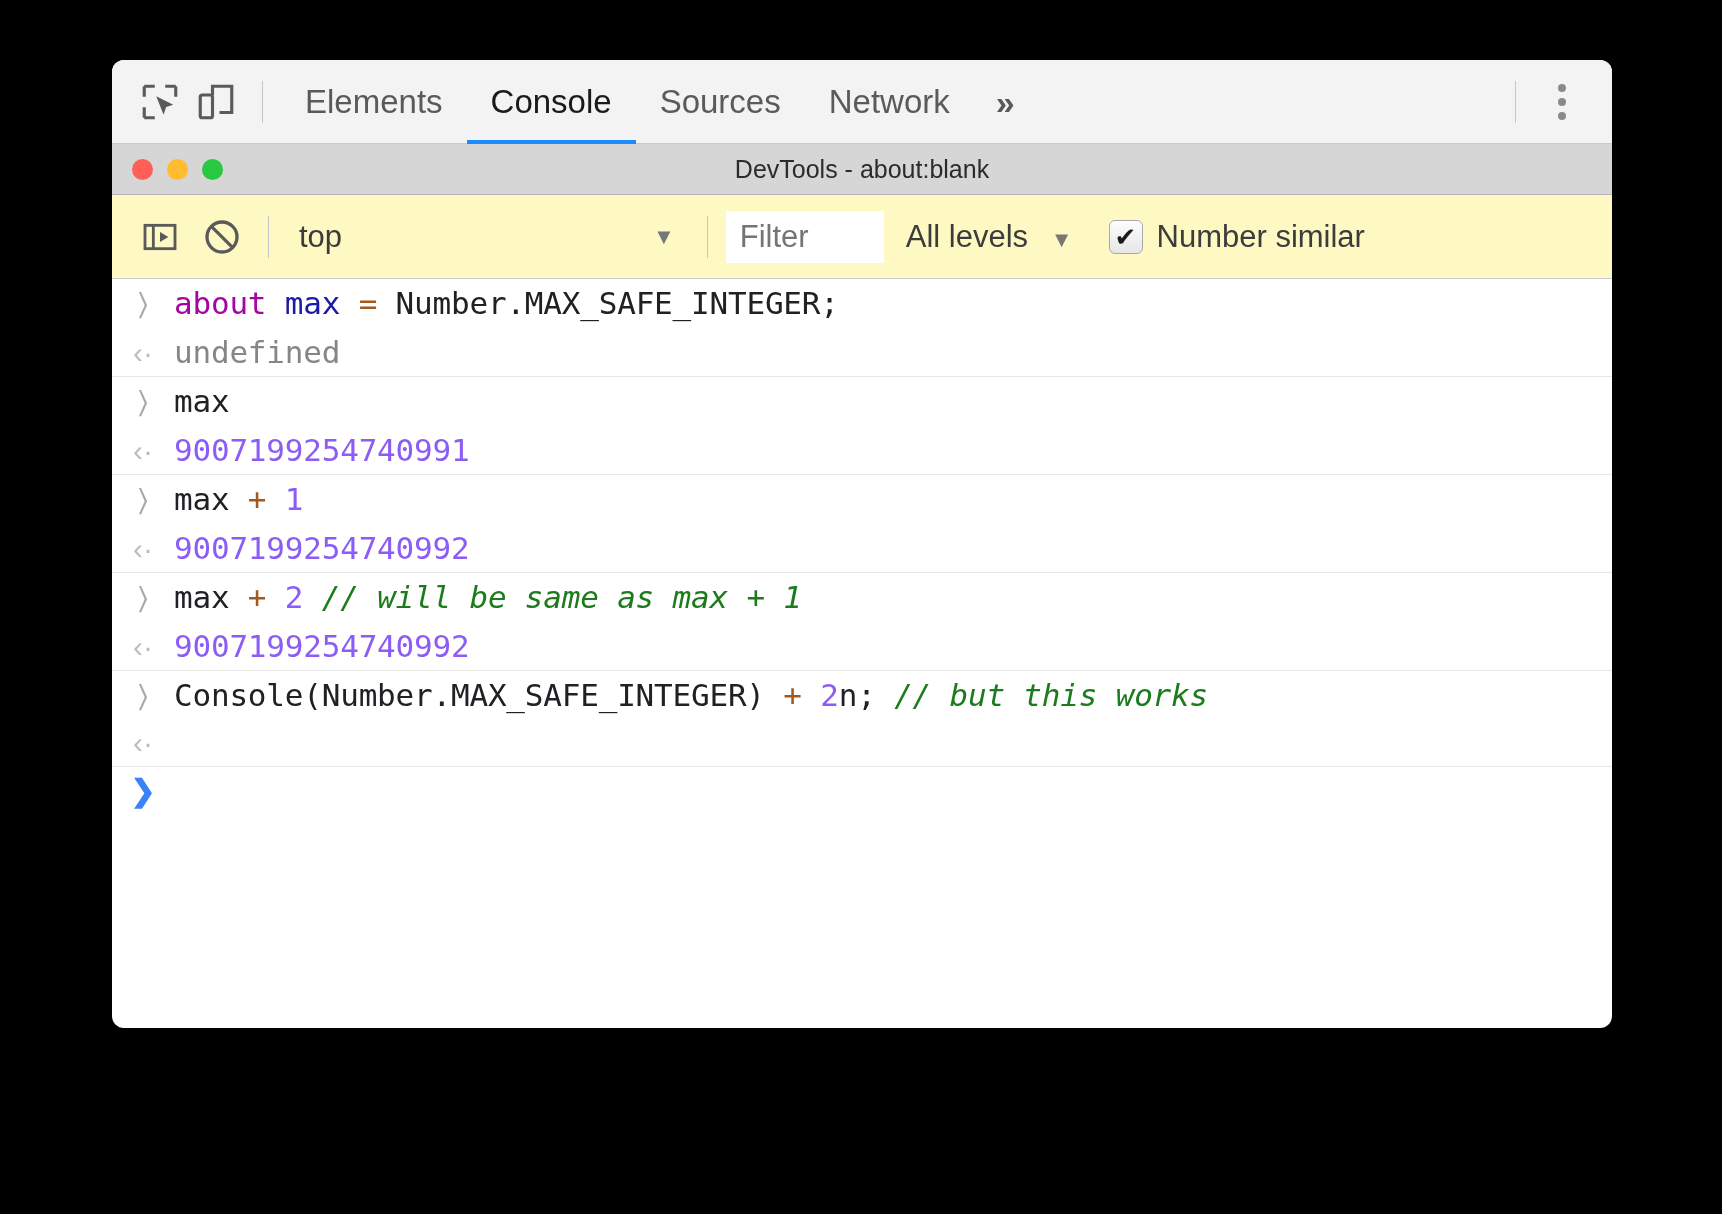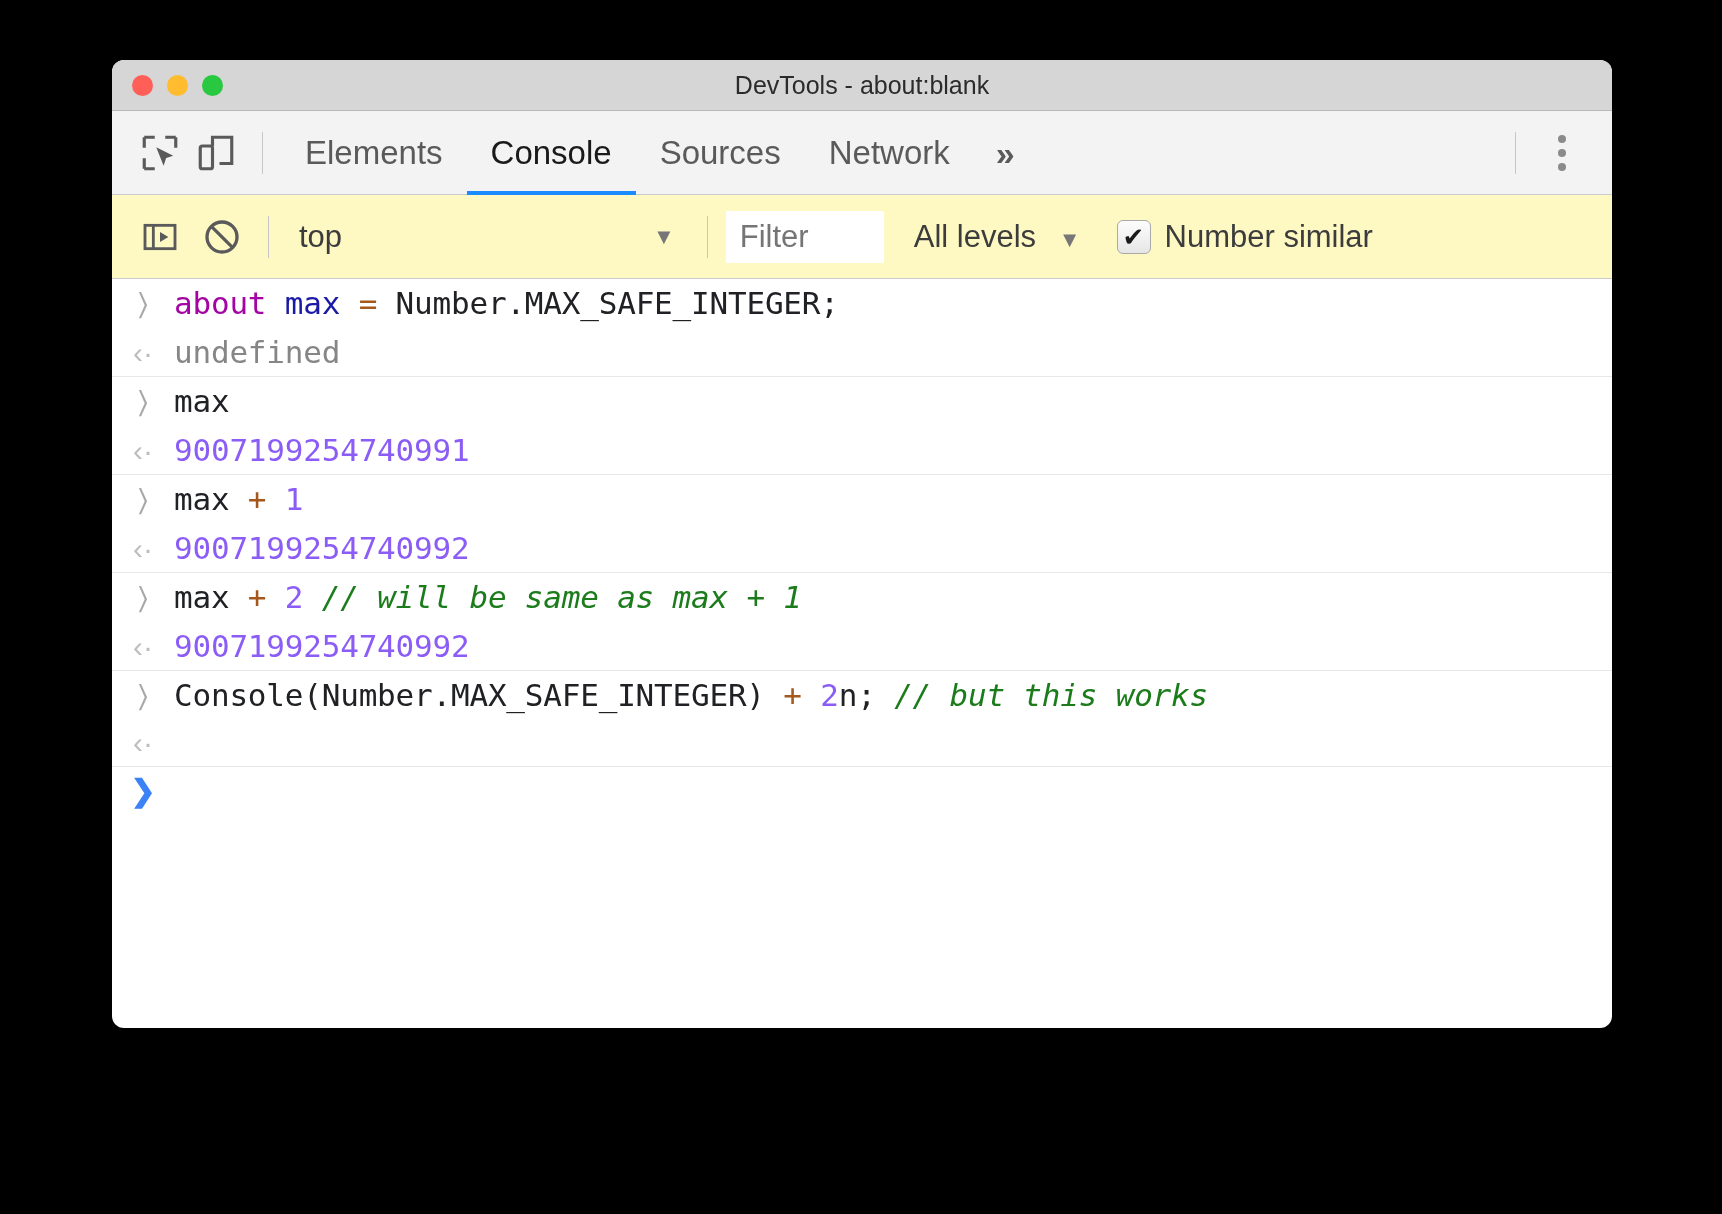--- a/index.html
+++ b/index.html
@@ -155,21 +155,21 @@
     font-size: 31px;
     color: #7c7c7c;
     padding: 8px 14px;
     width: 130px;
     outline: none;
     font-family: "Liberation Sans", sans-serif;
   }
   #levels {
     font-size: 31px;
     color: #3c3c3c;
-    margin-left: 30px;
+    margin-left: 22px;
     cursor: pointer;
     white-space: nowrap;
   }
   #group-wrap {
     display: flex;
     align-items: center;
     margin-left: 22px;
     cursor: pointer;
   }
   .checkbox {
@@ -232,29 +232,20 @@
   .cmt  { color: #1c7c1c; font-style: italic; }
   .undef{ color: #868686; }
   .bigint { color: #1a7a1a; }
   .plain { color: #202124; }
 </style>
 </head>
 <body>
 
 <div id="window">
 
-  <div id="titlebar">
-    <div class="traffic">
-      <span class="dot red"></span>
-      <span class="dot yellow"></span>
-      <span class="dot green"></span>
-    </div>
-    <div id="window-title">DevTools - about:blank</div>
-  </div>
-
   <div id="tabbar">
     <div class="tb-icon">
       <svg width="42" height="42" viewBox="0 0 24 24" fill="none" stroke="#5a5a5a" stroke-width="1.8">
         <path d="M3 3h6M3 3v6M21 3h-6M21 3v6M3 21h6M3 21v-6"></path>
         <path d="M11 10l7 3.5-3 1-1 3z" fill="#5a5a5a" stroke="#5a5a5a" stroke-width="1.2"></path>
       </svg>
     </div>
     <div class="tb-icon">
       <svg width="42" height="42" viewBox="0 0 24 24" fill="none" stroke="#5a5a5a" stroke-width="1.8">
         <rect x="3" y="8" width="7" height="13" rx="1.2"></rect>
@@ -269,20 +260,29 @@
     <div class="tab">Network</div>
     <div class="tab-more">»</div>
 
     <div class="spacer"></div>
     <div class="tb-sep"></div>
     <div class="vdots" style="margin-right:22px;">
       <span></span>
         <span></span>
         <span></span>
     </div>
+  </div>
+
+  <div id="titlebar">
+    <div class="traffic">
+      <span class="dot red"></span>
+      <span class="dot yellow"></span>
+      <span class="dot green"></span>
+    </div>
+    <div id="window-title">DevTools - about:blank</div>
   </div>
 
   <div id="filterbar">
     <div class="tb-icon">
       <svg width="40" height="40" viewBox="0 0 24 24" fill="none" stroke="#5a5a5a" stroke-width="1.7">
         <rect x="3" y="5" width="18" height="14"></rect>
         <path d="M8 5v14"></path>
         <path d="M12 9l5 3-5 3z" fill="#5a5a5a" stroke="none"></path>
       </svg>
     </div>

